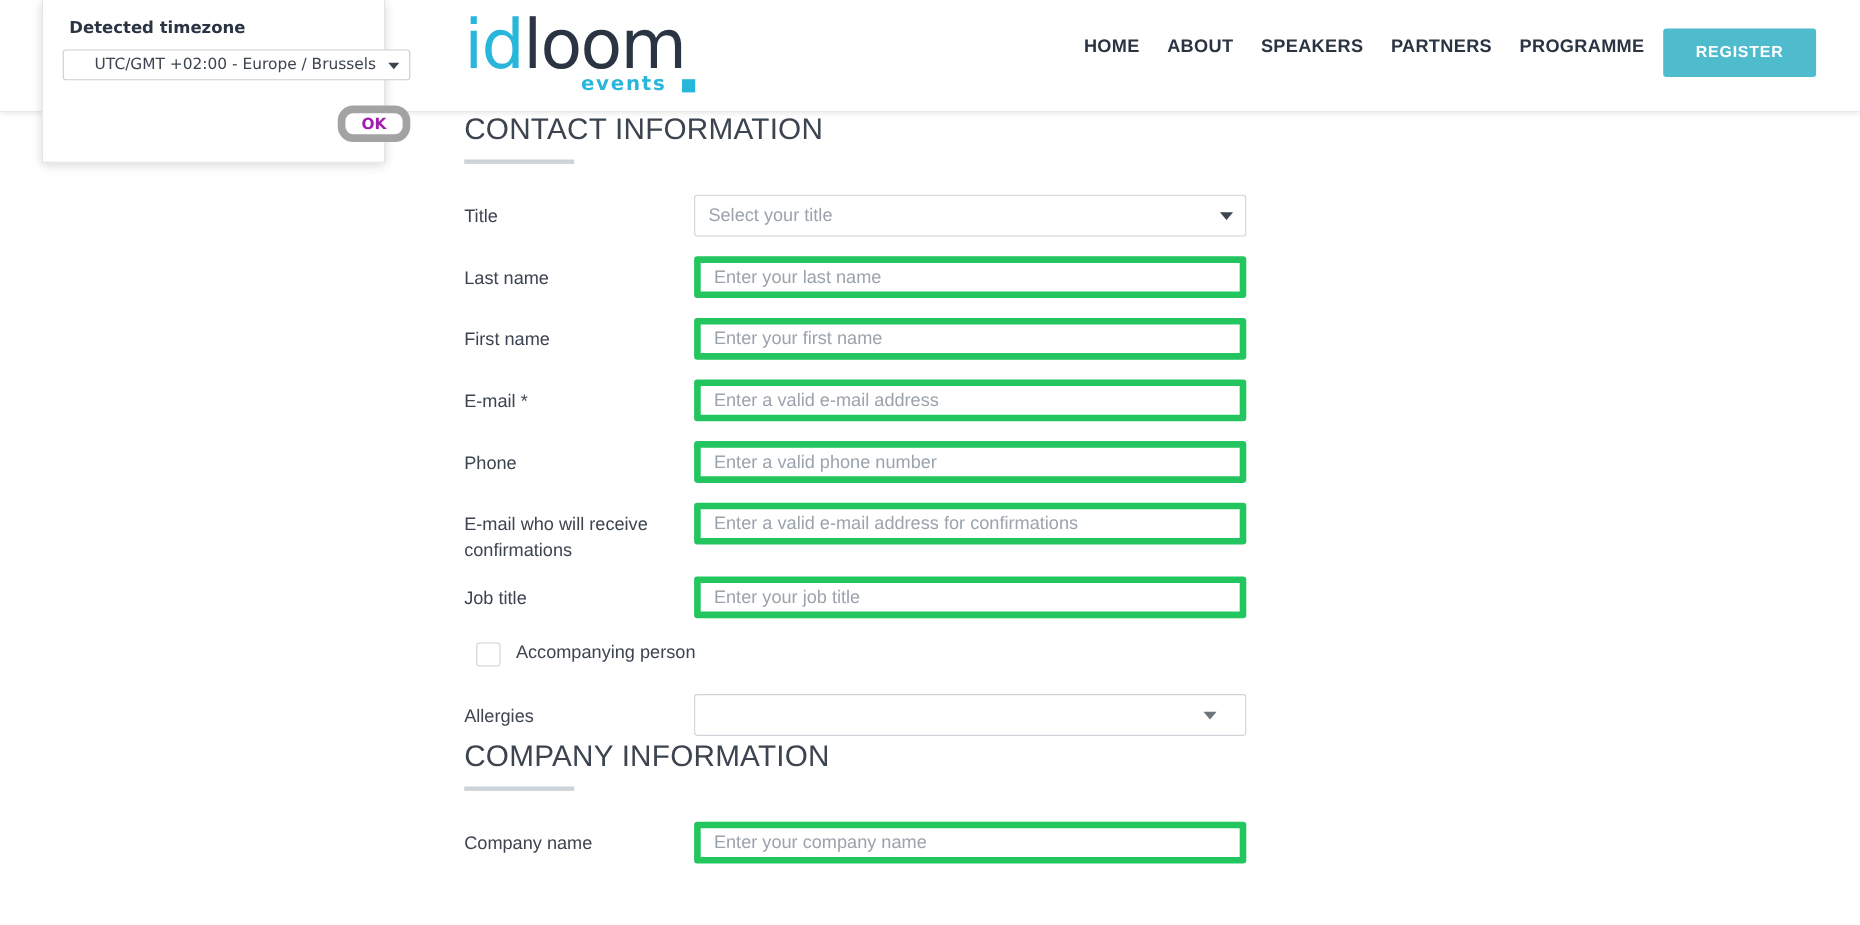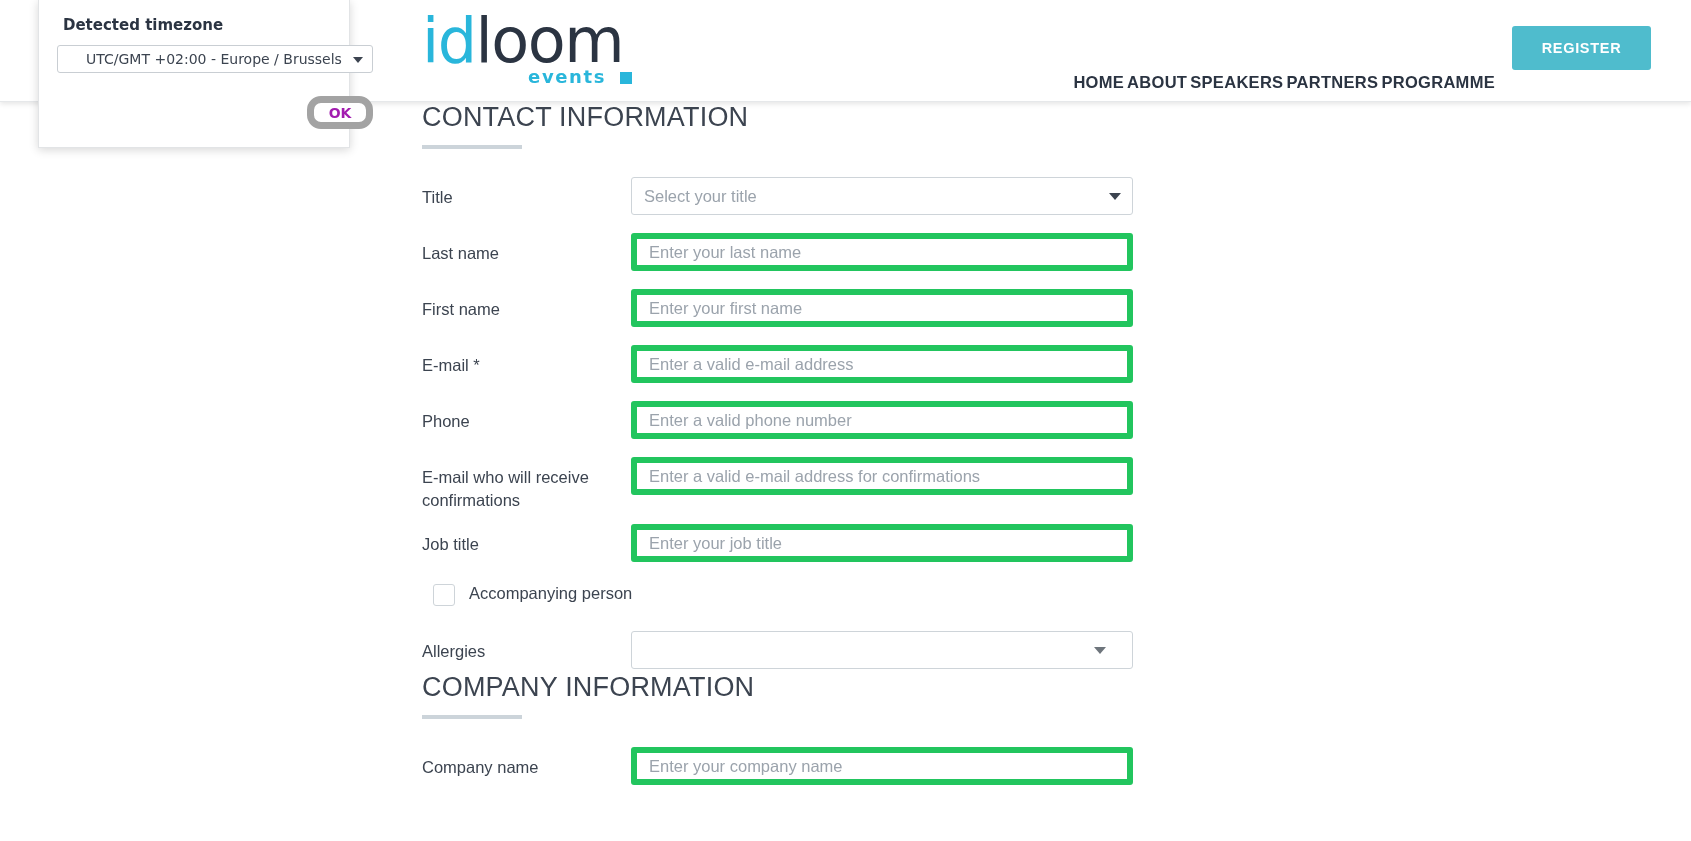--- a/index.html
+++ b/index.html
@@ -63,22 +63,21 @@
     height: 12px;
     background: #29b6db;
   }
 
   .main-nav {
     position: absolute;
     right: 196px;
     top: 33px;
     display: flex;
     align-items: flex-start;
-    gap: 3px;
-    margin-top: 40px;
+    gap: 25px;
   }
   .nav-link {
     font-size: 16.5px;
     font-weight: bold;
     letter-spacing: 0.3px;
     color: #2b3442;
     text-decoration: none;
     cursor: pointer;
     white-space: nowrap;
   }

